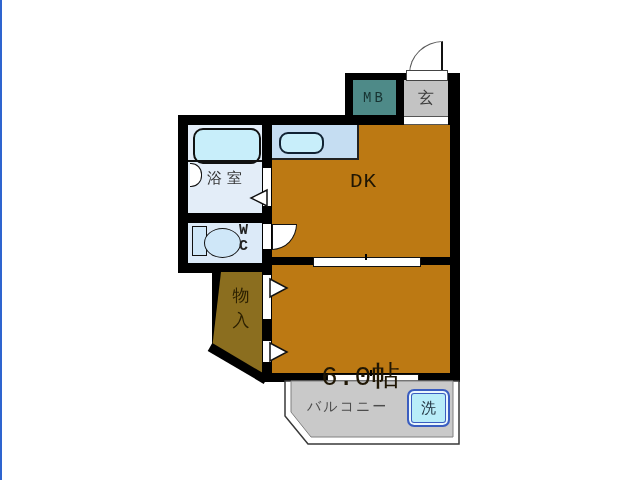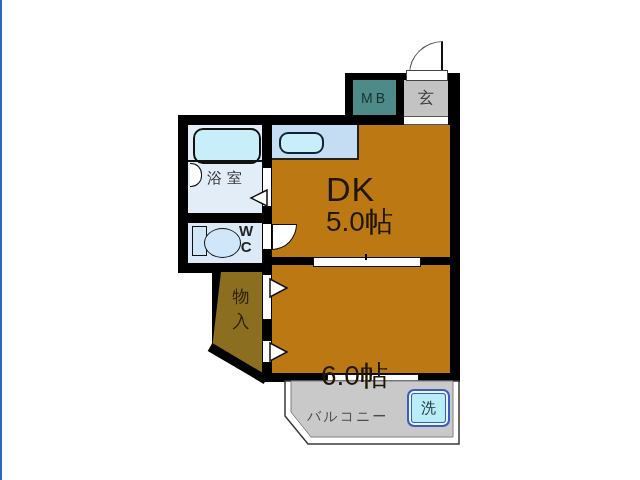--- a/index.html
+++ b/index.html
@@ -1,26 +1,26 @@
 <!DOCTYPE html>
 <html><head>
 <meta charset="utf-8">
 <style>
   html,body{margin:0;padding:0;background:#ffffff;}
   #screen{position:relative;width:528px;height:480px;background:#ffffff;overflow:hidden;
-          font-family:Liberation Sans, sans-serif;}
+          font-family:Liberation Mono, monospace;}
   .abs{position:absolute;box-sizing:border-box;}
   .wall{position:absolute;background:#000000;z-index:2;}
   .room{position:absolute;z-index:1;}
   .gap{position:absolute;background:#ffffff;z-index:3;}
   .tick{position:absolute;background:#000000;z-index:4;}
   .lbl{position:absolute;z-index:5;color:#1f1604;white-space:nowrap;}
   .fixture{position:absolute;z-index:4;}
   svg.overlay{position:absolute;left:0;top:0;z-index:3;}
-  .big{font-size:34px;letter-spacing:1px;}
+  .big{font-size:21px;letter-spacing:1px;margin-left:24px;}
   .mid{font-size:28px;}
 </style>
 </head>
 <body>
 
 <div id="screen">
 
   <div class="abs" style="left:0;top:0;width:2px;height:480px;background:#2e64cf;z-index:6;"></div>
 
   <div class="room" style="left:272px;top:125px;width:178px;height:132px;background:#bc7913;"></div>
@@ -97,22 +97,21 @@
     <polygon points="285,381 459,381 459,444 308,444 285,416" fill="#ffffff" stroke="#3a3a3a" stroke-width="1.5"></polygon>
     <polygon points="291,381 453,381 453,437 311,437 291,412" fill="#c9c9c9" stroke="#808080" stroke-width="1"></polygon>
   </svg>
 
   <div class="lbl" style="left:230px;top:284px;font-size:17px;color:#2c2000;line-height:25px;text-align:center;width:22px;">
     <div>物</div>
     <div>入</div>
   </div>
 
   <div class="lbl big" style="left:326px;top:170px;">DK</div>
-  <div class="lbl mid" style="left:326px;top:203px;">5.0帖</div>
   <div class="lbl mid" style="left:321px;top:321px;margin-top:36px;">6.0帖</div>
 
-  <div class="lbl" style="left:307px;top:398px;font-size:14px;letter-spacing:2px;color:#4c4c4c;margin-top:10px;">バルコニー</div>
+  <div class="lbl" style="left:307px;top:398px;font-size:14px;letter-spacing:2px;color:#4c4c4c;">バルコニー</div>
   <div class="fixture" style="left:407px;top:389px;width:39px;height:34px;background:#b9edf9;border:2px solid #3a5dc0;border-radius:7px;
               box-shadow:inset 0 0 0 2px #eaf7fd, inset 0 0 0 3px #3a5dc0;display:flex;align-items:center;justify-content:center;z-index:5;">
     <span class="lbl" style="position:static;font-size:15px;color:#20323f;">洗</span>
   </div>
 
 </div>
 
 </body></html>

